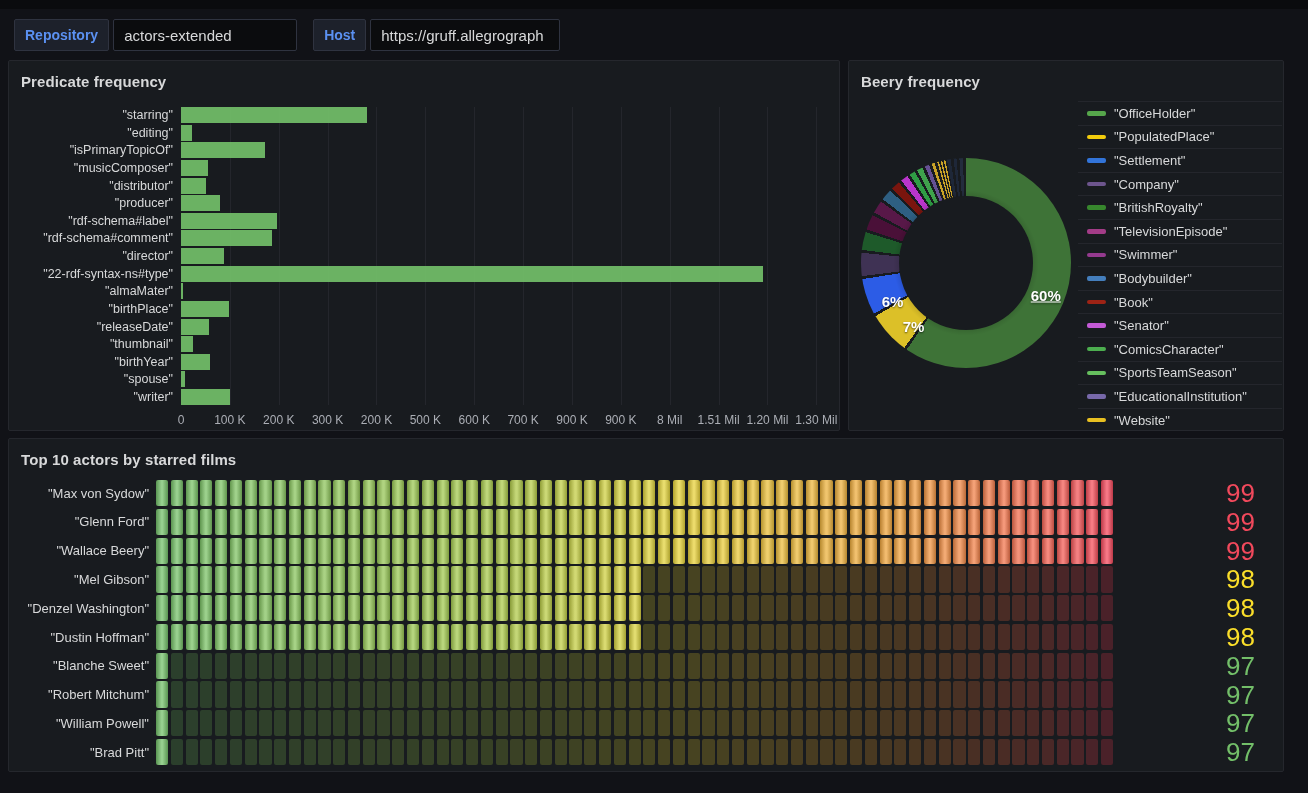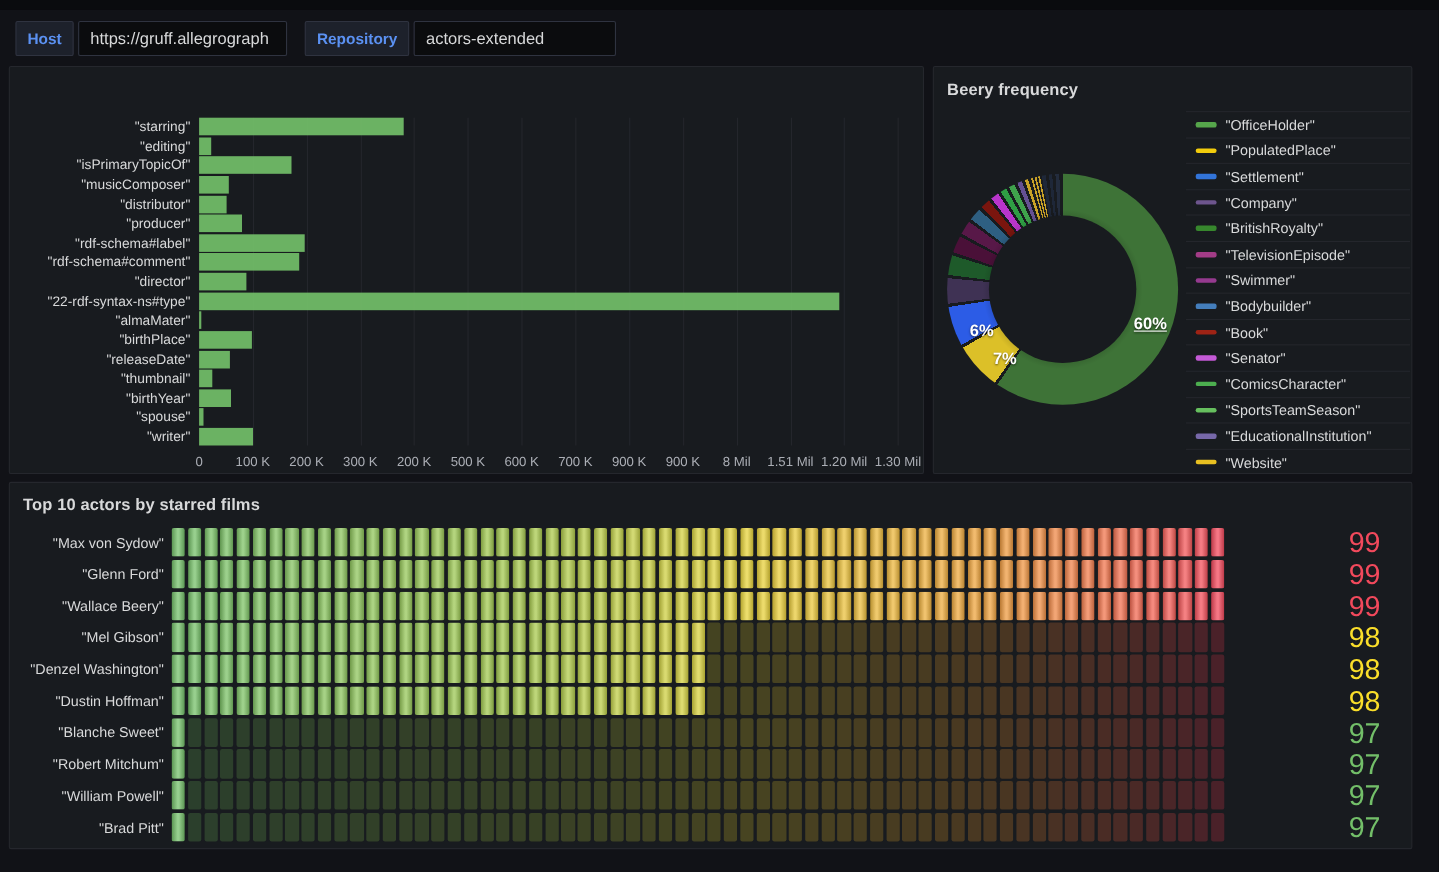--- a/index.html
+++ b/index.html
@@ -61,30 +61,31 @@
   .lcd-value{flex:1;text-align:right;padding-right:28px;font-size:26px;font-weight:500;line-height:1;}
 </style>
 </head>
 <body>
 
 <div class="page">
   <div class="topstrip"></div>
 
   <div class="toolbar">
     <div class="control">
+      <span class="ctl-label">Repository</span>
+      <input class="ctl-input repo-input" value="actors-extended" style="">
+    </div>
+    <div class="control">
       <span class="ctl-label">Host</span>
       <input class="ctl-input host-input" value="https://gruff.allegrograph" style="">
     </div>
-    <div class="control">
-      <span class="ctl-label">Repository</span>
-      <input class="ctl-input repo-input" value="actors-extended" style="">
-    </div>
   </div>
 
   <section class="panel panel-predicate">
+    <h2>Predicate frequency</h2>
     <div class="bc" id="predicate-chart">
         <div class="bc-grid">
           <div class="gridline" style="left: 7.5188%;"></div>
           <div class="gridline" style="left: 15.0376%;"></div>
           <div class="gridline" style="left: 22.5564%;"></div>
           <div class="gridline" style="left: 30.0752%;"></div>
           <div class="gridline" style="left: 37.594%;"></div>
           <div class="gridline" style="left: 45.1128%;"></div>
           <div class="gridline" style="left: 52.6316%;"></div>
           <div class="gridline" style="left: 60.1504%;"></div>

